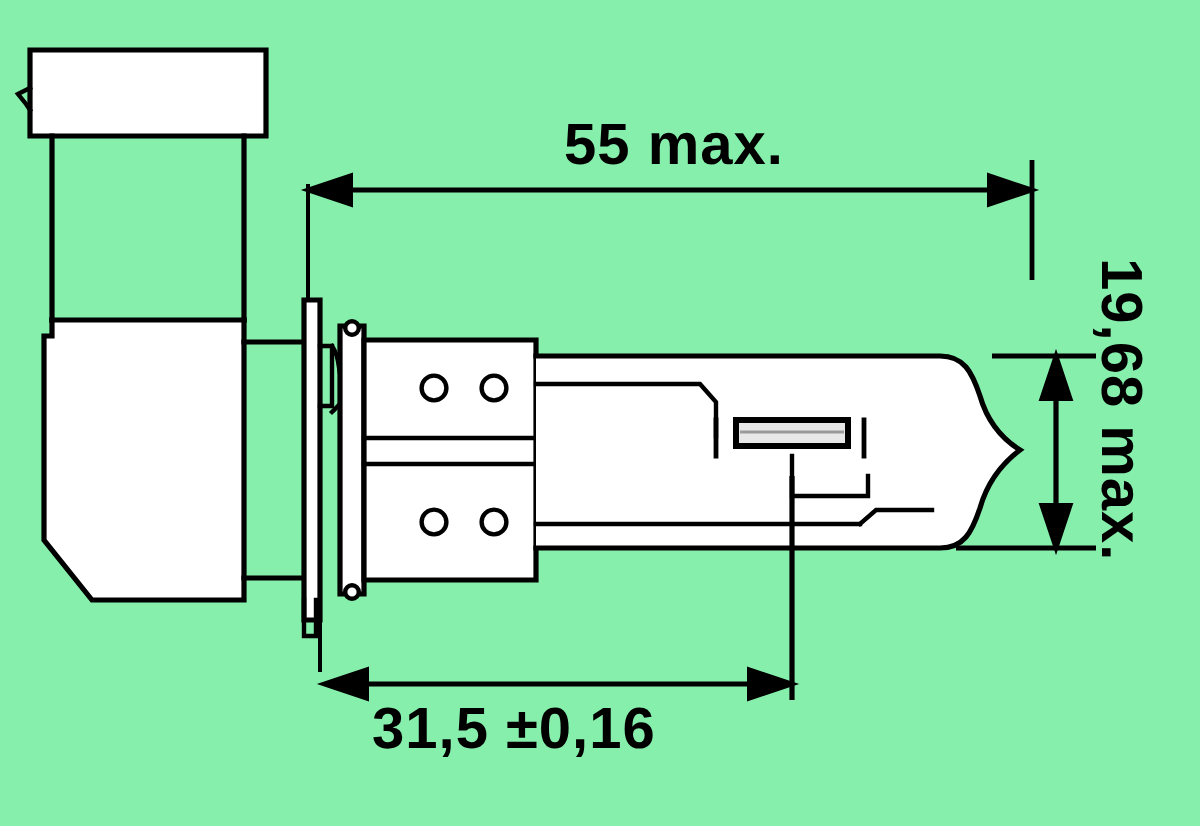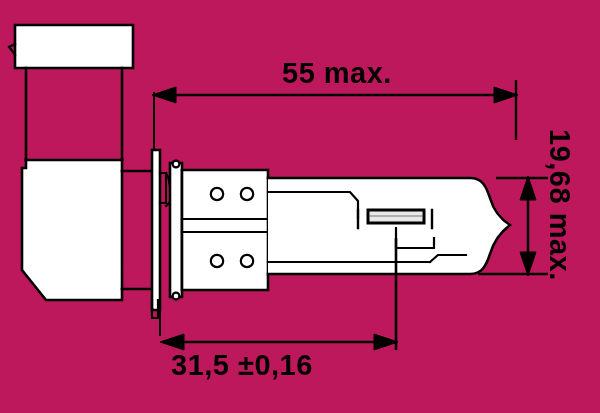--- a/index.html
+++ b/index.html
@@ -7,21 +7,21 @@
     padding: 0;
     background: #ffffff;
   }
   body {
     font-family: "Liberation Sans", sans-serif;
   }
   #drawing-root {
     position: relative;
     width: 600px;
     height: 413px;
-    background: #be185d;
+    background: #86efac;
     overflow: hidden;
   }
   #drawing-svg {
     position: absolute;
     left: 0;
     top: 0;
     width: 600px;
     height: 413px;
     display: block;
   }
@@ -32,21 +32,21 @@
     color: #000000;
     white-space: nowrap;
     letter-spacing: 0.5px;
   }
   #dim-length-label {
     left: 282px;
     top: 57px;
     font-size: 29px;
   }
   #dim-width-label {
-    left: 171px;
+    left: 186px;
     top: 349px;
     font-size: 29px;
   }
   #dim-height-label {
     left: 547px;
     top: 129px;
     font-size: 29px;
     transform: rotate(90deg);
     transform-origin: left top;
     margin-left: 29px;

